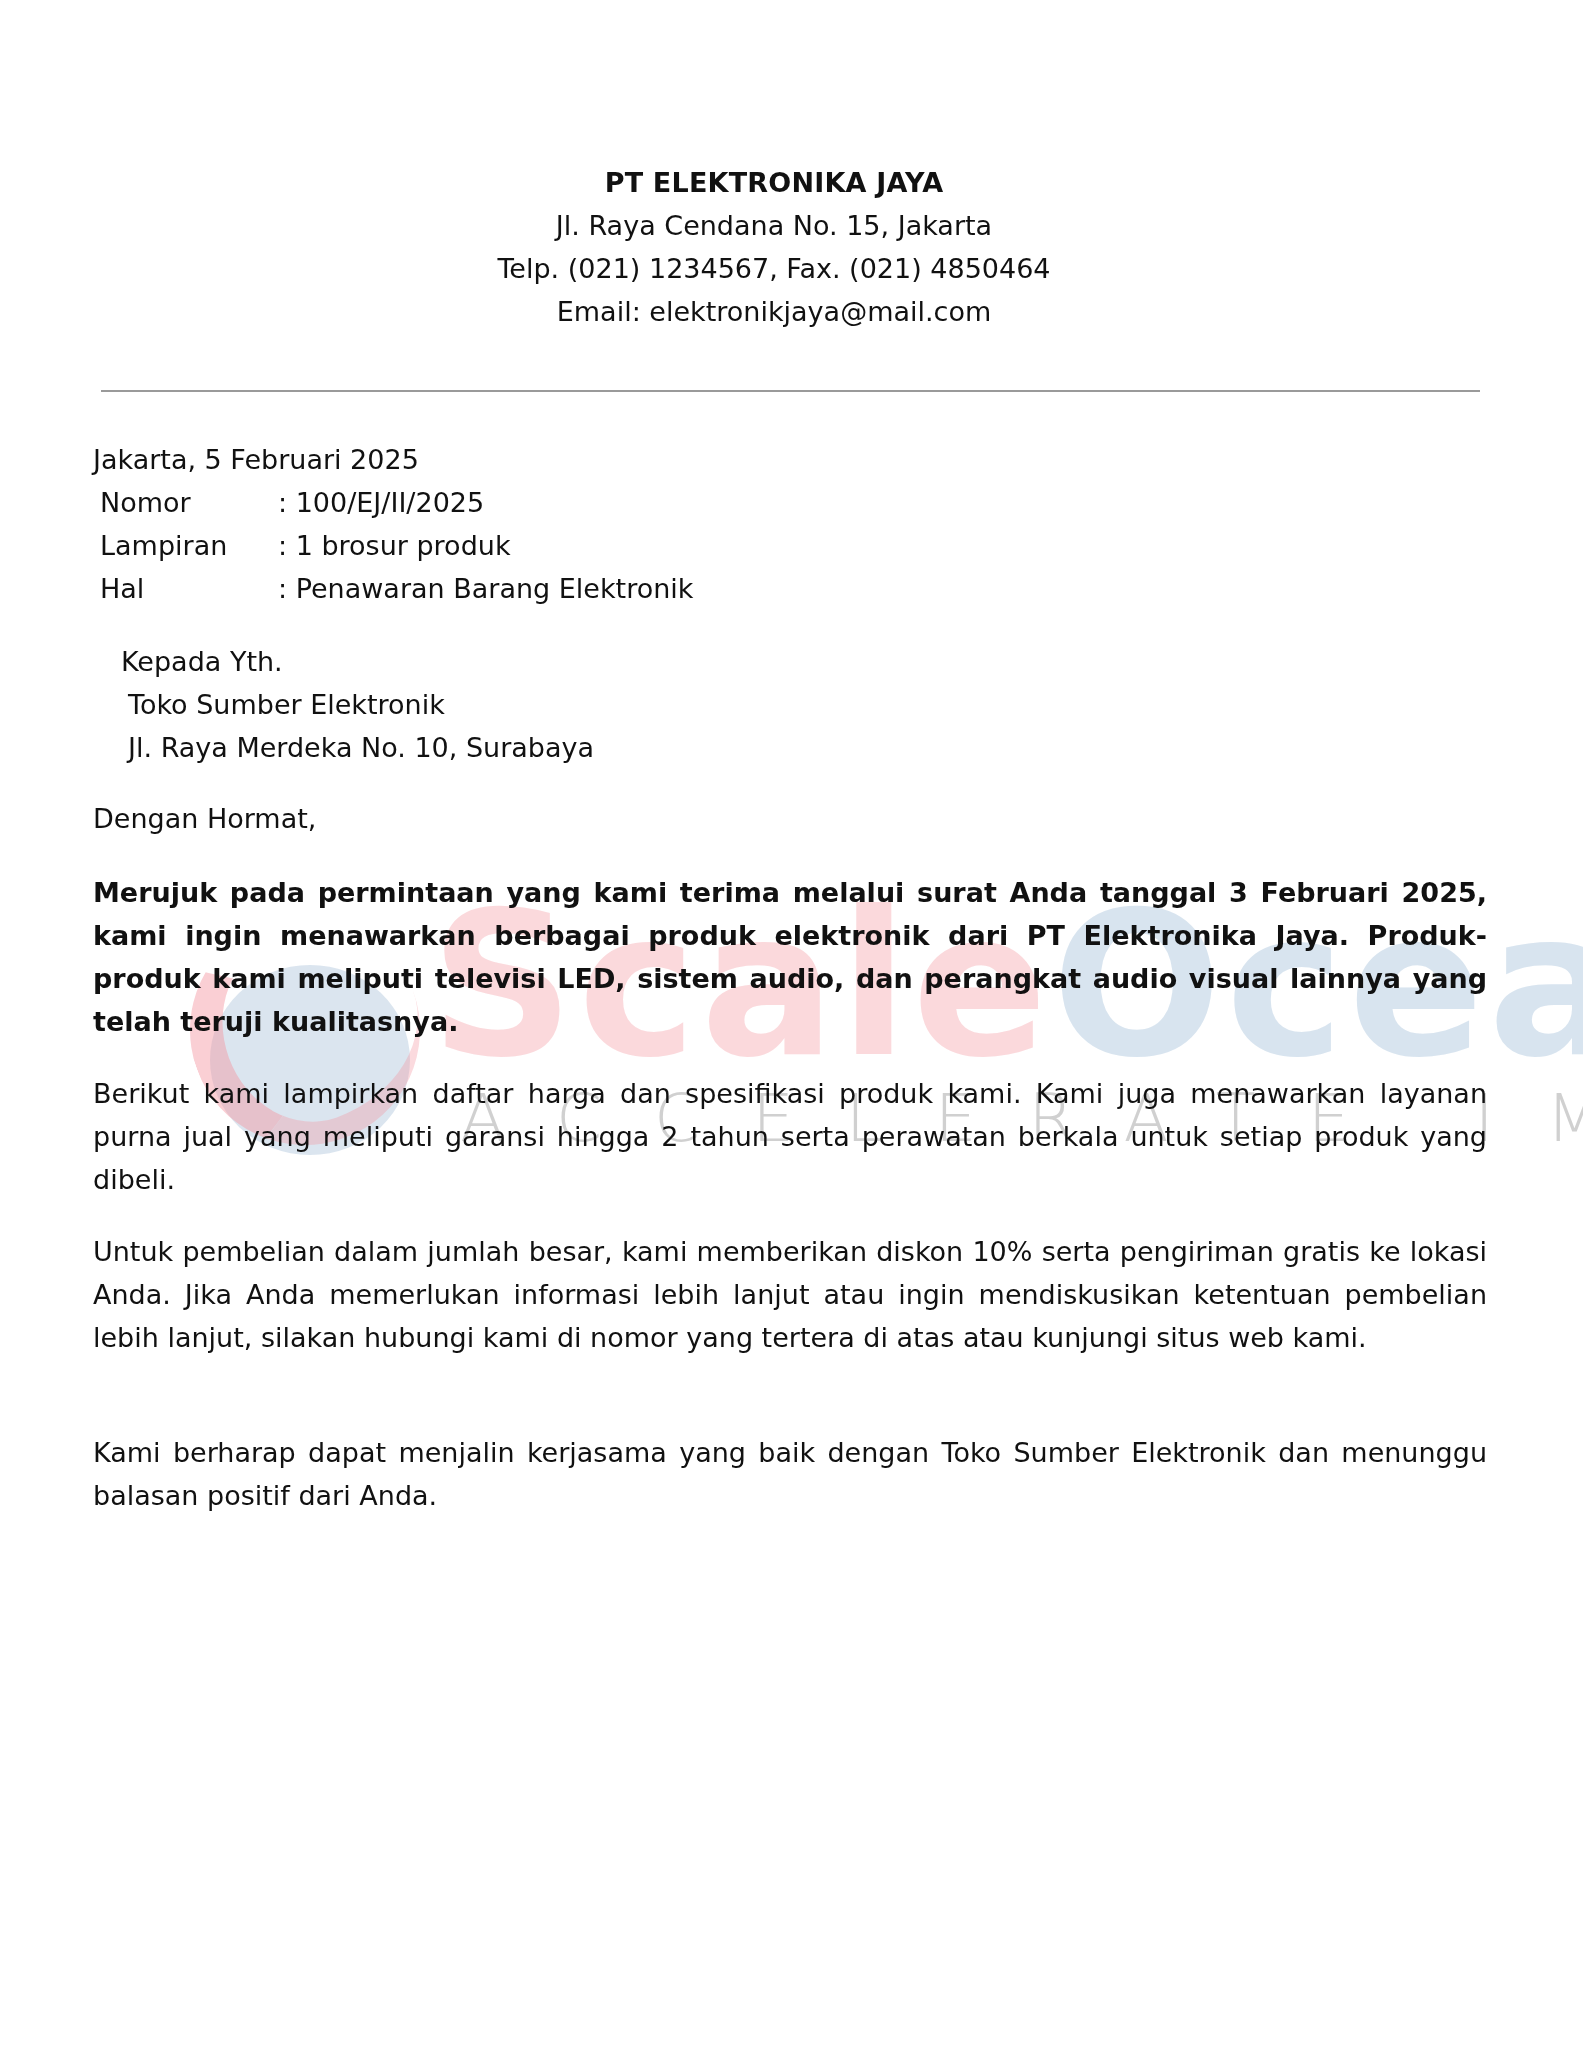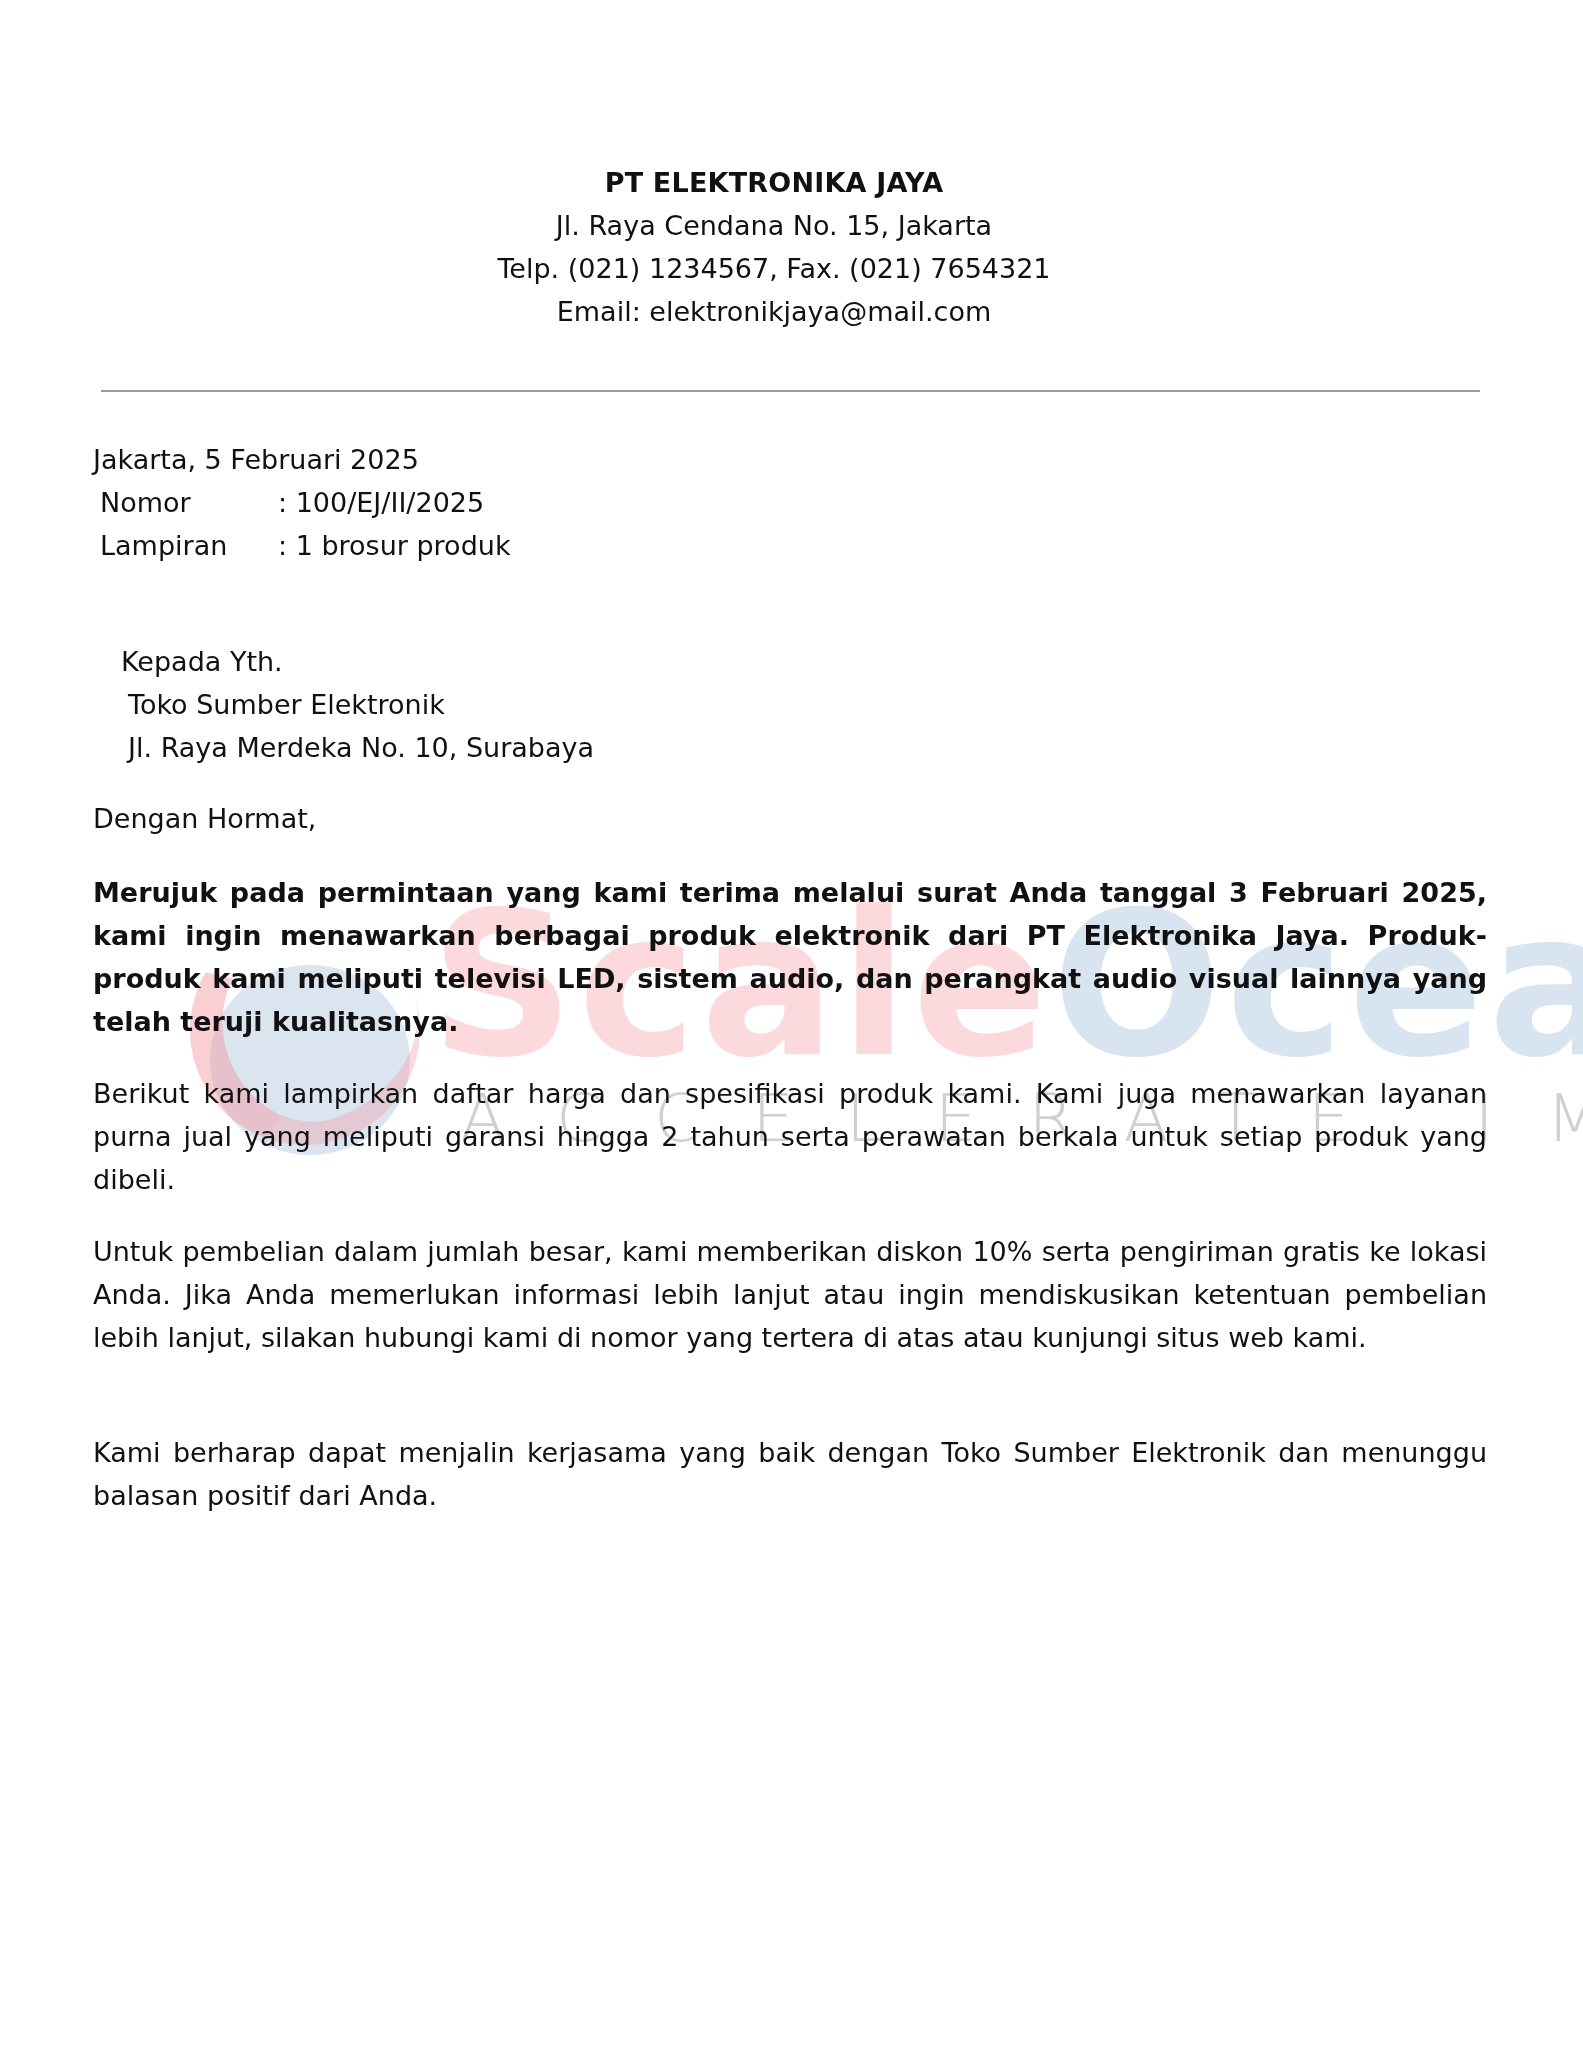--- a/index.html
+++ b/index.html
@@ -54,36 +54,40 @@
     <div class="wm-swoosh"></div>
     <div class="wm-word"><span class="wm-scale">Scale</span><span class="wm-ocean">Ocean</span></div>
     <div class="wm-tag">ACCELERATE IMPACT</div>
   </div>
 
   <div class="content">
 
     <div class="letterhead">
       <div class="lh-name">PT ELEKTRONIKA JAYA</div>
       <div class="lh-line">Jl. Raya Cendana No. 15, Jakarta</div>
-      <div class="lh-line">Telp. (021) 1234567, Fax. (021) 7654321</div>
+      <div class="lh-line">Telp. (021) 1234567, Fax. (021) 4850464</div>
       <div class="lh-line">Email: elektronikjaya@mail.com</div>
     </div>
 
     <div class="divider"></div>
 
     <div class="date body-text">Jakarta, 5 Februari 2025</div>
 
     <div class="meta body-text">
       <div class="meta-row">
         <span class="meta-label">Nomor</span>
         <span class="meta-value">: 100/EJ/II/2025</span>
       </div>
       <div class="meta-row">
         <span class="meta-label">Lampiran</span>
         <span class="meta-value">: 1 brosur produk</span>
+      </div>
+      <div class="meta-row">
+        <span class="meta-label">Hal</span>
+        <span class="meta-value">: Penawaran Barang Elektronik</span>
       </div>
     </div>
 
     <div class="recipient body-text">
       <div>Kepada Yth.</div>
       <div class="indent">Toko Sumber Elektronik</div>
       <div class="indent">Jl. Raya Merdeka No. 10, Surabaya</div>
     </div>
 
     <div class="greeting body-text">Dengan Hormat,</div>

